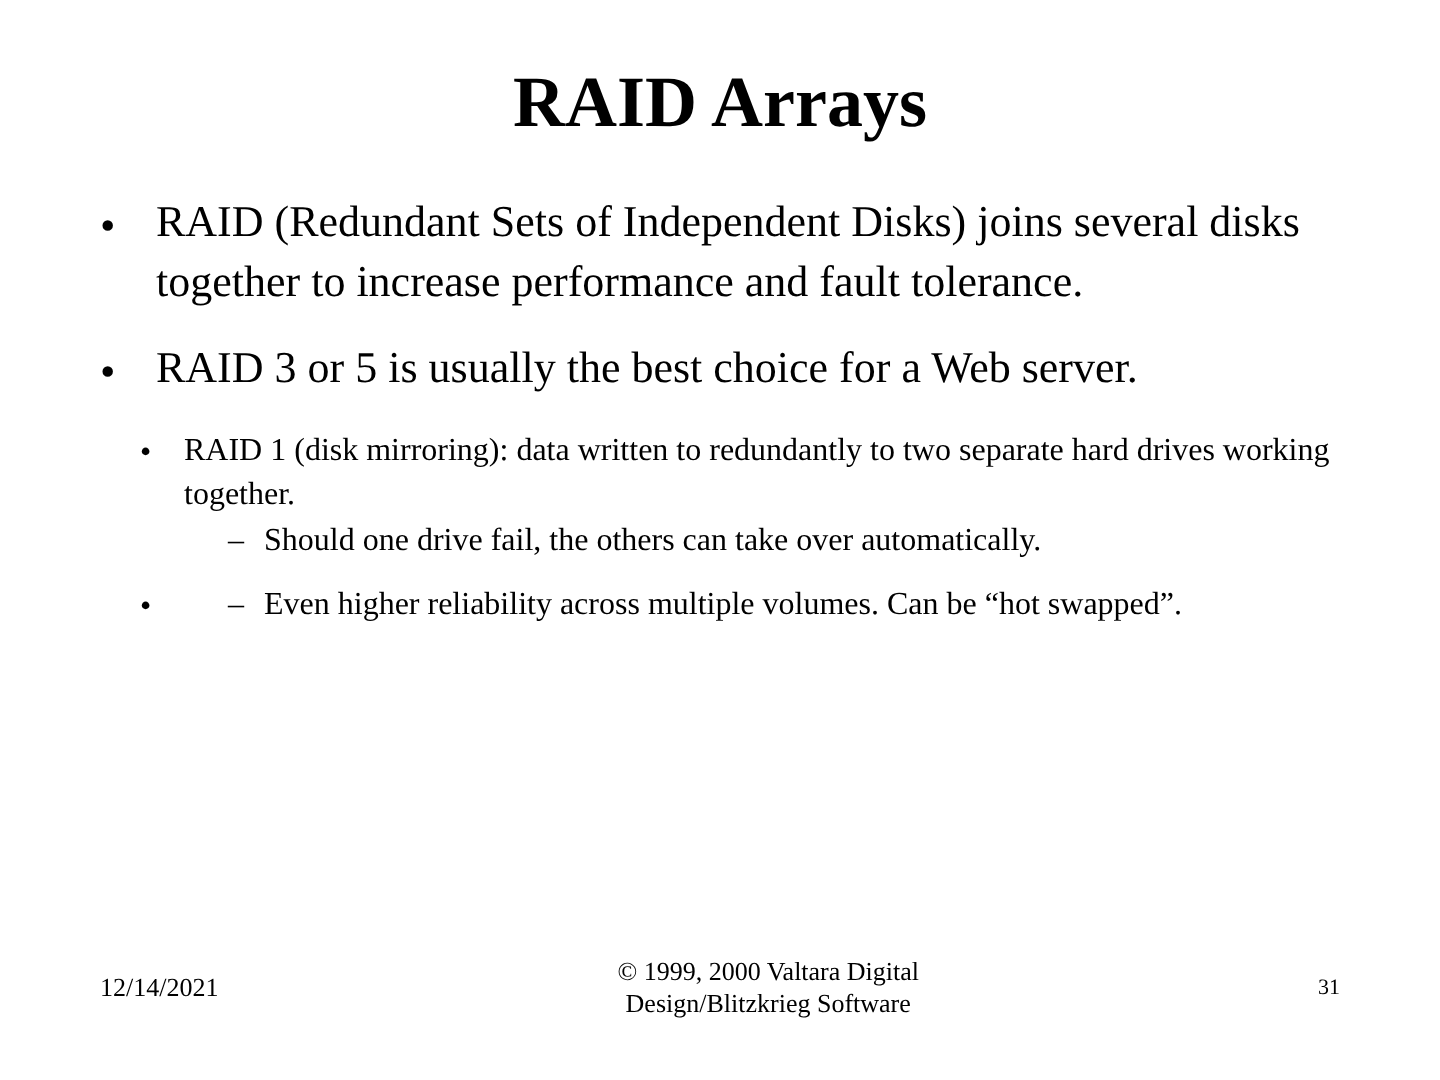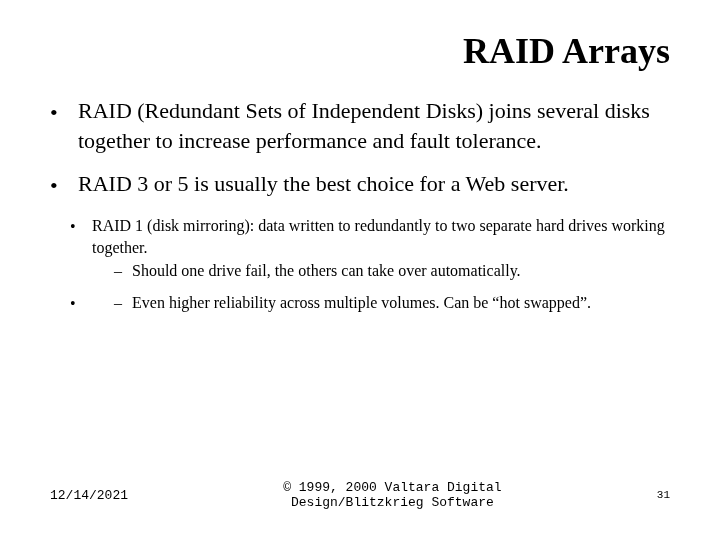--- a/index.html
+++ b/index.html
@@ -22,21 +22,21 @@
       width: 720px;
       height: 540px;
       padding: 30px 50px 30px 50px;
       display: flex;
       flex-direction: column;
     }
 
     .slide-title {
       font-size: 36px;
       font-weight: bold;
-      text-align: right;
+      text-align: center;
       margin-bottom: 24px;
       font-family: 'Times New Roman', Times, serif;
     }
 
     .main-content {
       flex: 1;
       font-size: 22px;
       line-height: 1.35;
     }
 
@@ -96,21 +96,21 @@
       font-size: 16px;
     }
 
     .slide-footer {
       display: flex;
       justify-content: space-between;
       align-items: center;
       margin-top: auto;
       padding-top: 8px;
       font-size: 13px;
-      font-family: Liberation Mono, monospace;
+      font-family: Liberation Serif, serif;
     }
 
     .footer-date {
       font-size: 13px;
     }
 
     .footer-copyright {
       font-size: 13px;
       text-align: center;
     }

